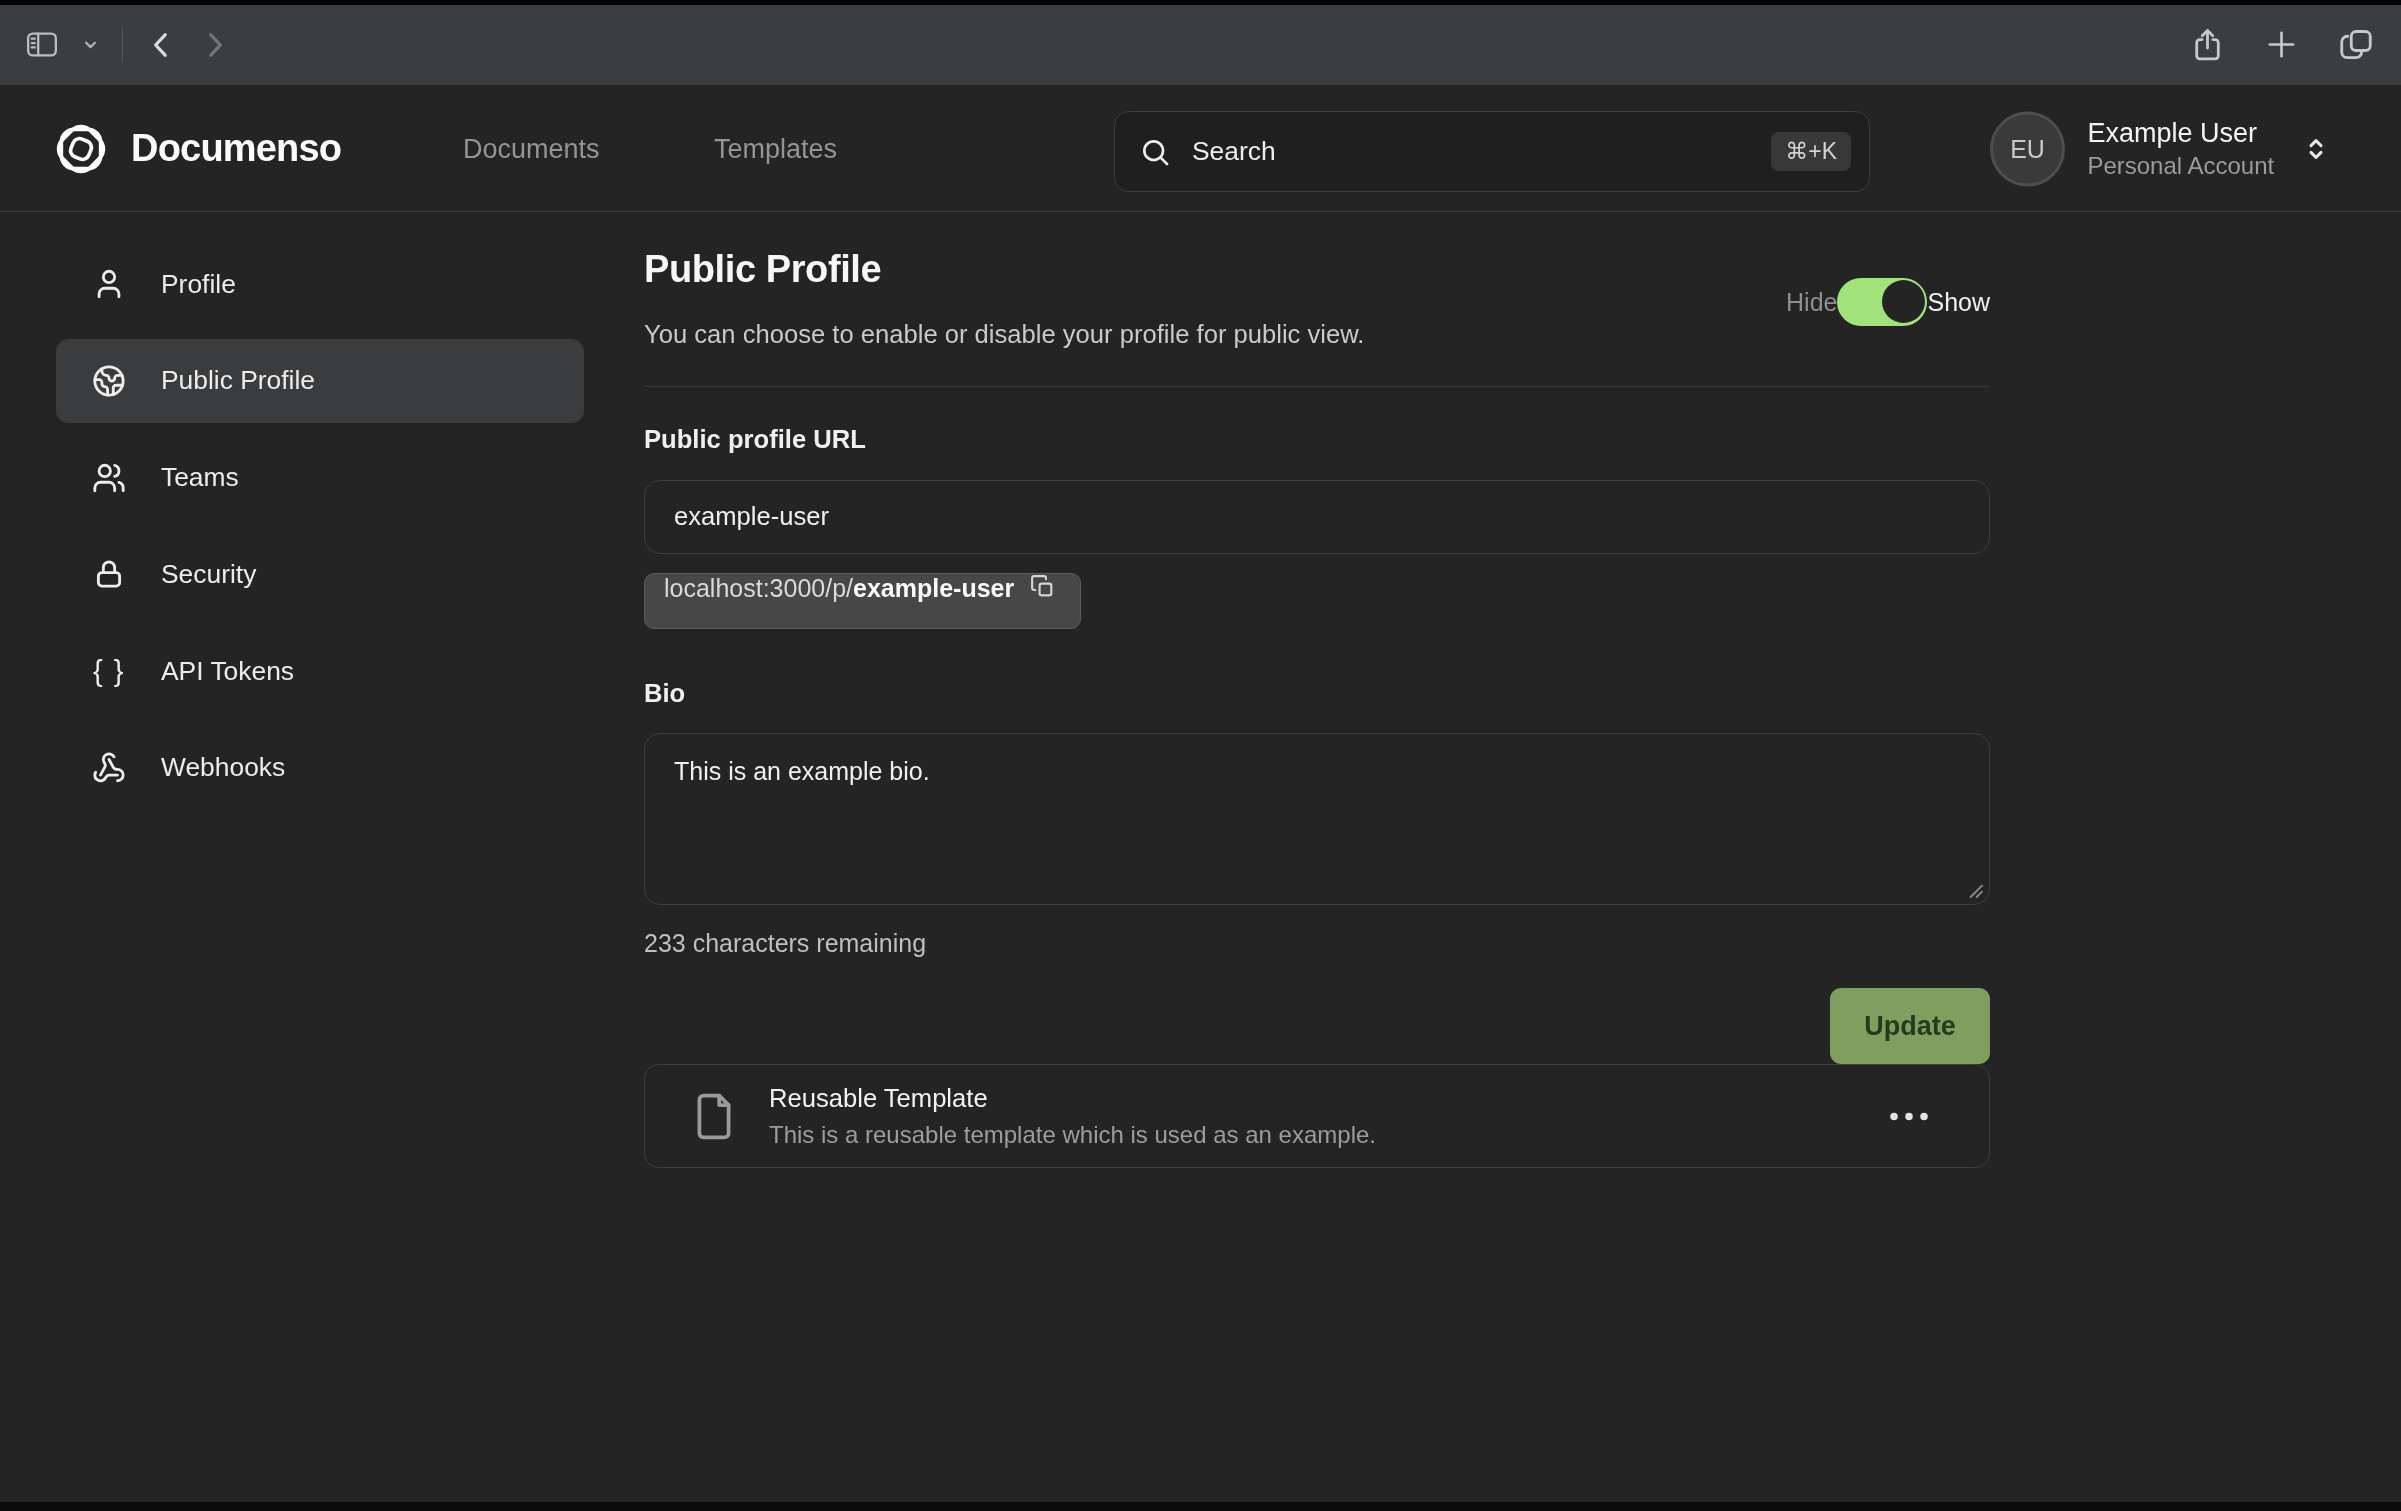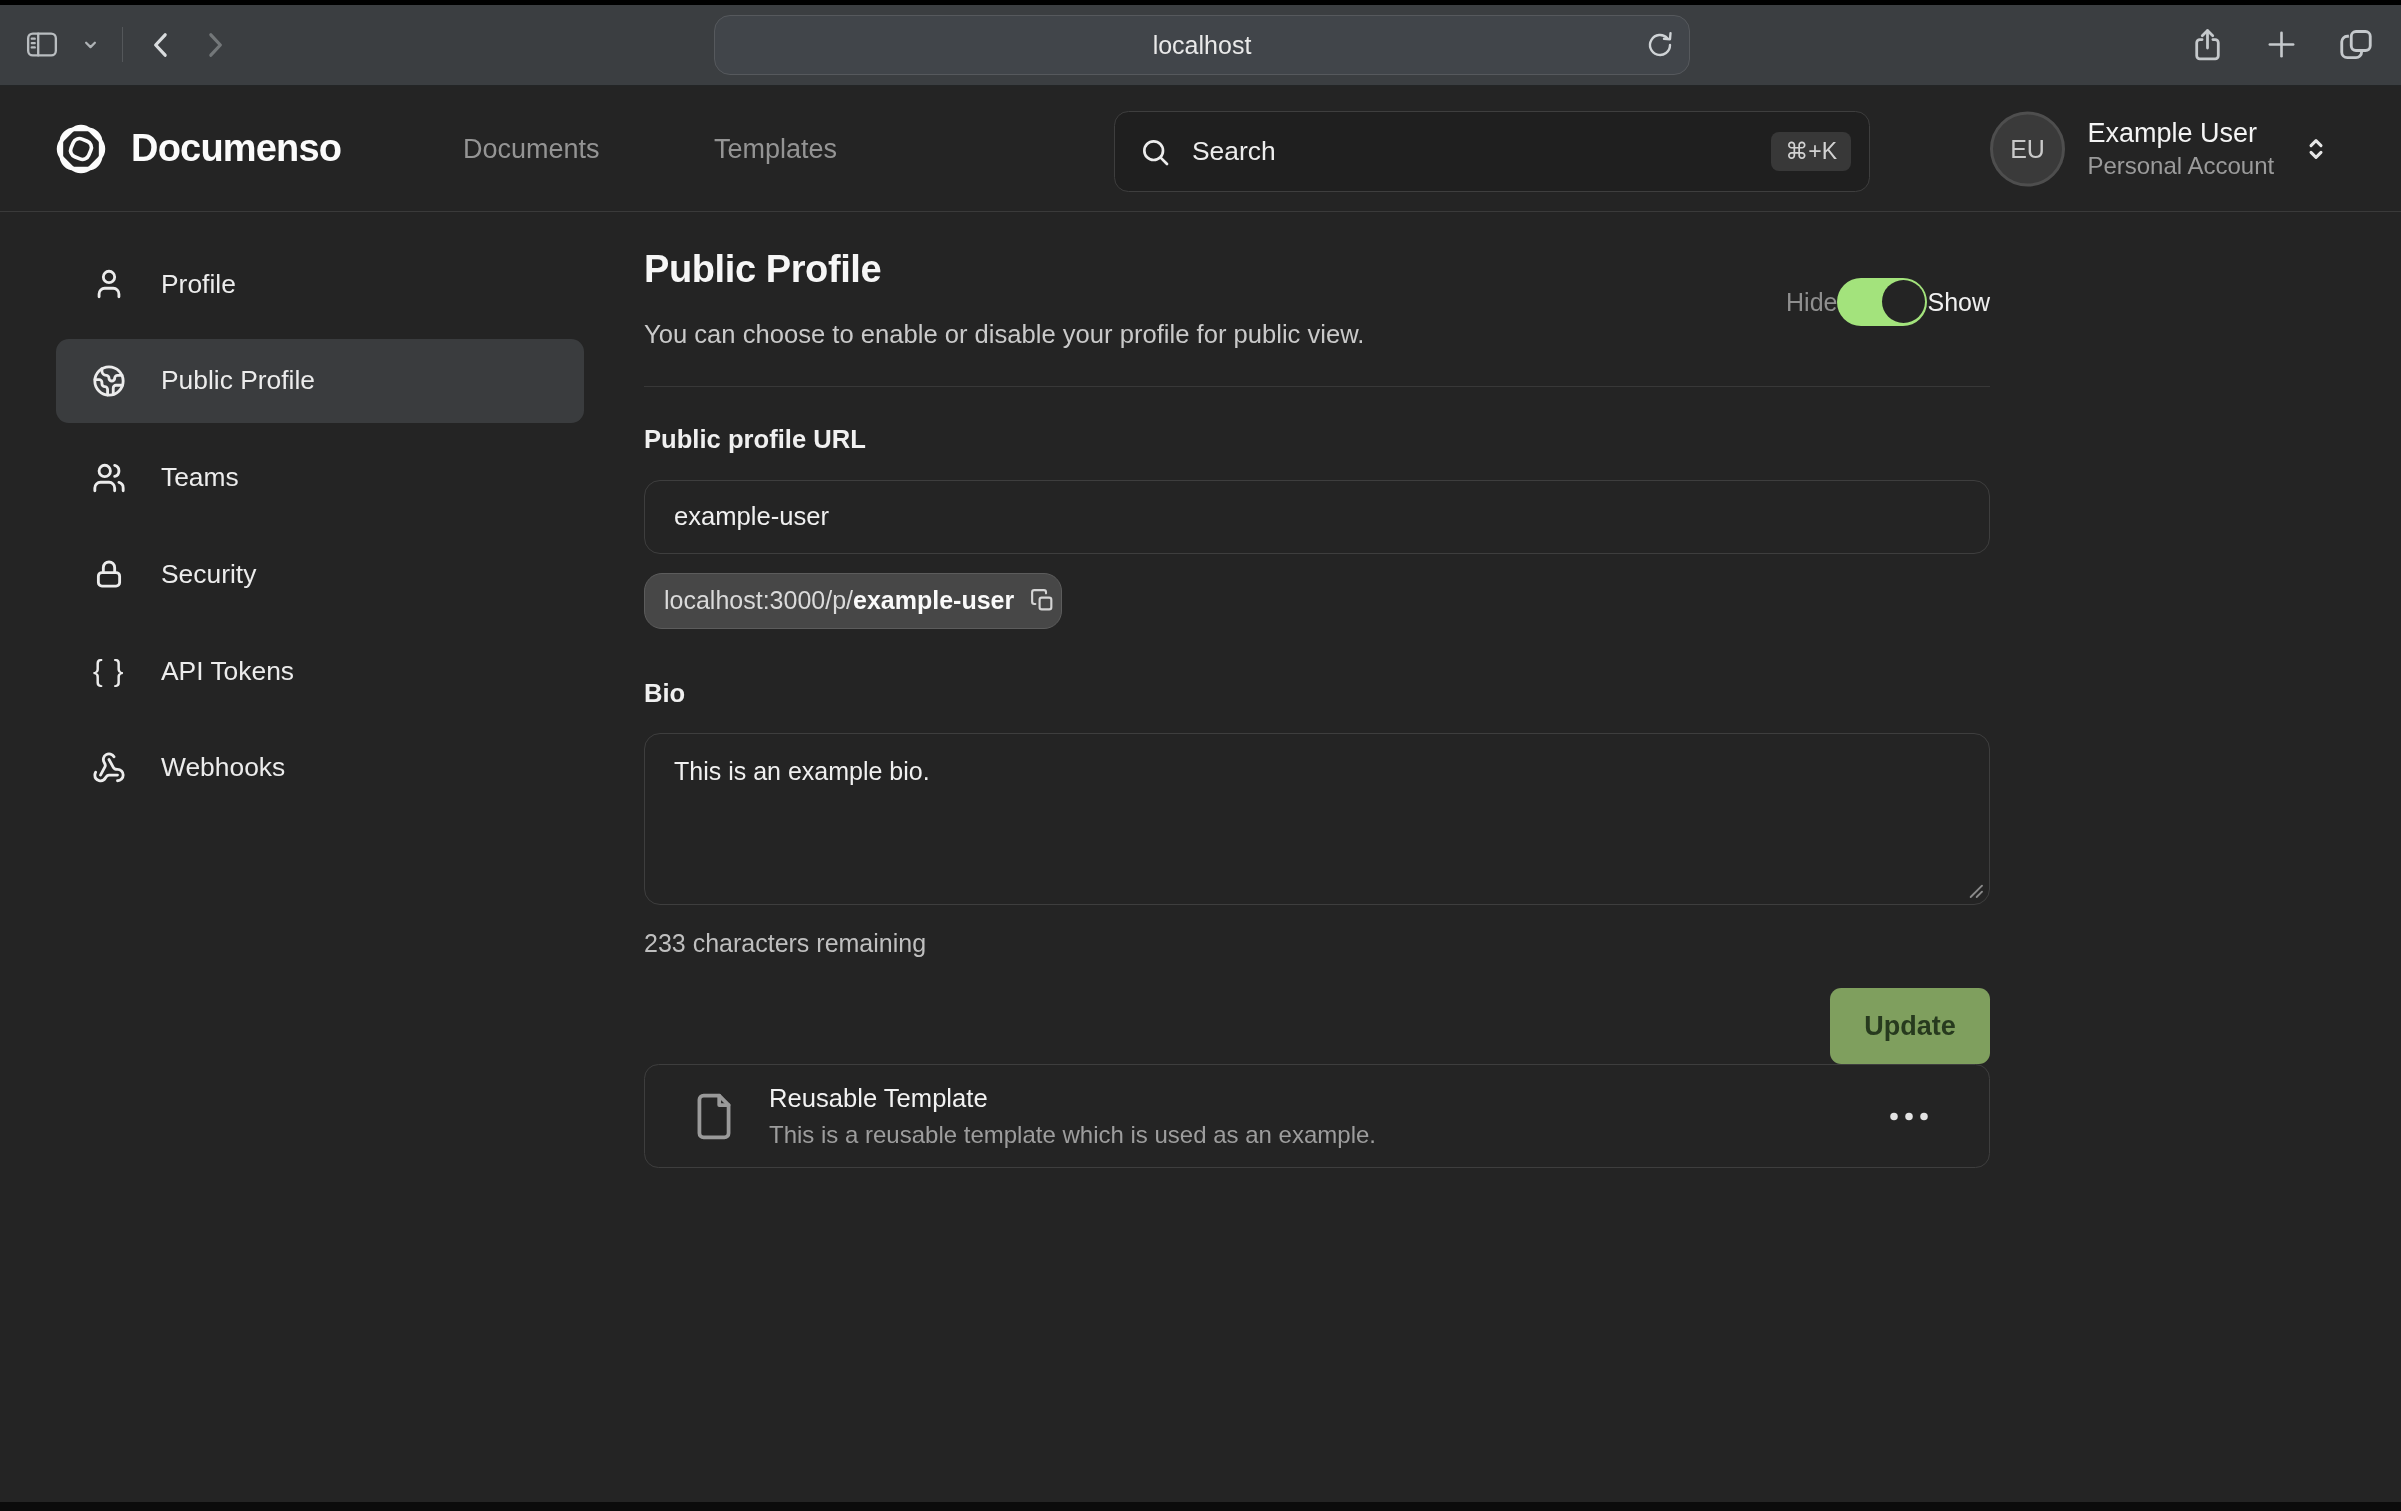--- a/index.html
+++ b/index.html
@@ -86,23 +86,23 @@
   .divider { margin-top:37px; border-top:1.6px solid #383838; }
 
   .field-label { font-size:25.6px; font-weight:700; color:#f0f0f0; }
   .url-label { margin-top:38px; }
   .url-input {
     margin-top:25.6px; width:100%; height:74px; background:transparent;
     border:1.6px solid #3e3e3e; border-radius:16px; padding:0 29px;
     font-family:inherit; font-size:25.6px; color:#f0f0f0; outline:none; display:block;
   }
   .copy-pill {
-    margin-top:19px; display:inline-flex; align-items:center; gap:16px;
-    background:#474747; border:1.6px solid #5c5c5c; border-radius:18px;
-    height:56px; padding:0 5px 0 19px; cursor:pointer;
+    margin-top:19px; display:inline-flex; align-items:flex-start; gap:16px;
+    background:#474747; border:1.6px solid #5c5c5c; border-radius:10px;
+    height:56px; padding:0 24px 0 19px; cursor:pointer;
   }
   .copy-pill-text { font-size:25px; color:#dadada; }
   .copy-pill-text b { color:#fafafa; font-weight:700; }
 
   .bio-label { margin-top:50px; }
   .bio-wrap { position:relative; margin-top:25.6px; }
   .bio-textarea {
     width:100%; height:172px; background:transparent; resize:none;
     border:1.6px solid #3e3e3e; border-radius:16px; padding:22.4px 29px;
     font-family:inherit; font-size:25px; color:#f0f0f0; outline:none; display:block;
@@ -161,29 +161,20 @@
         <polyline points="14.5 5 8 12 14.5 19"></polyline>
       </svg>
     </span>
     <span class="bb-icon">
       <svg width="35" height="38" viewBox="0 0 24 24" fill="none" stroke="#737779" stroke-width="2.2" stroke-linecap="round" stroke-linejoin="round">
         <polyline points="9.5 5 16 12 9.5 19"></polyline>
       </svg>
     </span>
   </div>
 
-  <div class="url-field">
-    <span class="url-text">localhost</span>
-    <span class="bb-icon url-refresh">
-      <svg width="30" height="30" viewBox="0 0 24 24" fill="none" stroke="#cfd3d6" stroke-width="1.9" stroke-linecap="round" stroke-linejoin="round">
-        <path d="M20 12a8 8 0 1 1-2.1-5.4"></path>
-        <polyline points="20.4 2.6 20 7.4 15.2 7"></polyline>
-      </svg>
-    </span>
-  </div>
 
   <div class="bb-right">
     <span class="bb-icon">
       <svg width="37" height="40" viewBox="0 0 24 24" fill="none" stroke="#c5c9cc" stroke-width="1.8" stroke-linecap="round" stroke-linejoin="round">
         <path d="M8.5 8.5H7a2 2 0 0 0-2 2V19a2 2 0 0 0 2 2h10a2 2 0 0 0 2-2v-8.5a2 2 0 0 0-2-2h-1.5"></path>
         <line x1="12" y1="14" x2="12" y2="2.8"></line>
         <polyline points="8.6 6 12 2.6 15.4 6"></polyline>
       </svg>
     </span>
     <span class="bb-icon">

